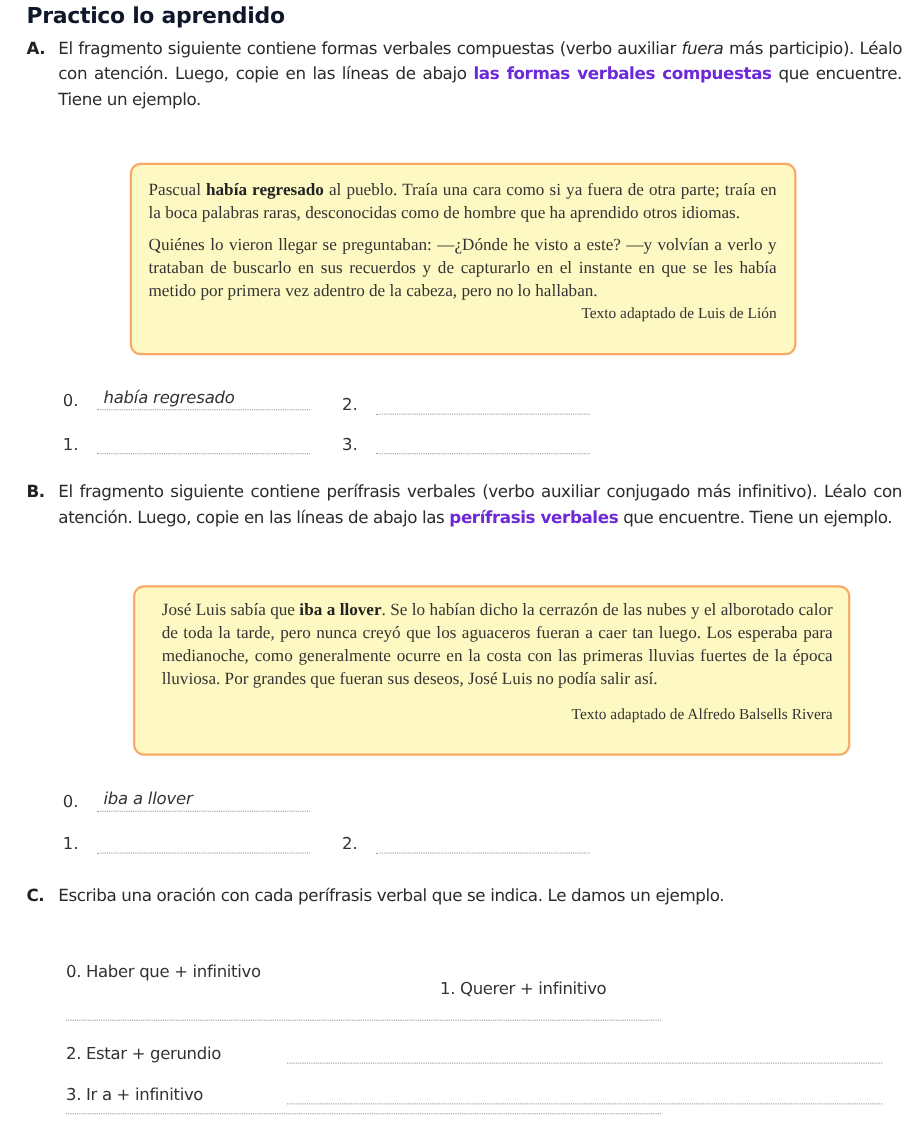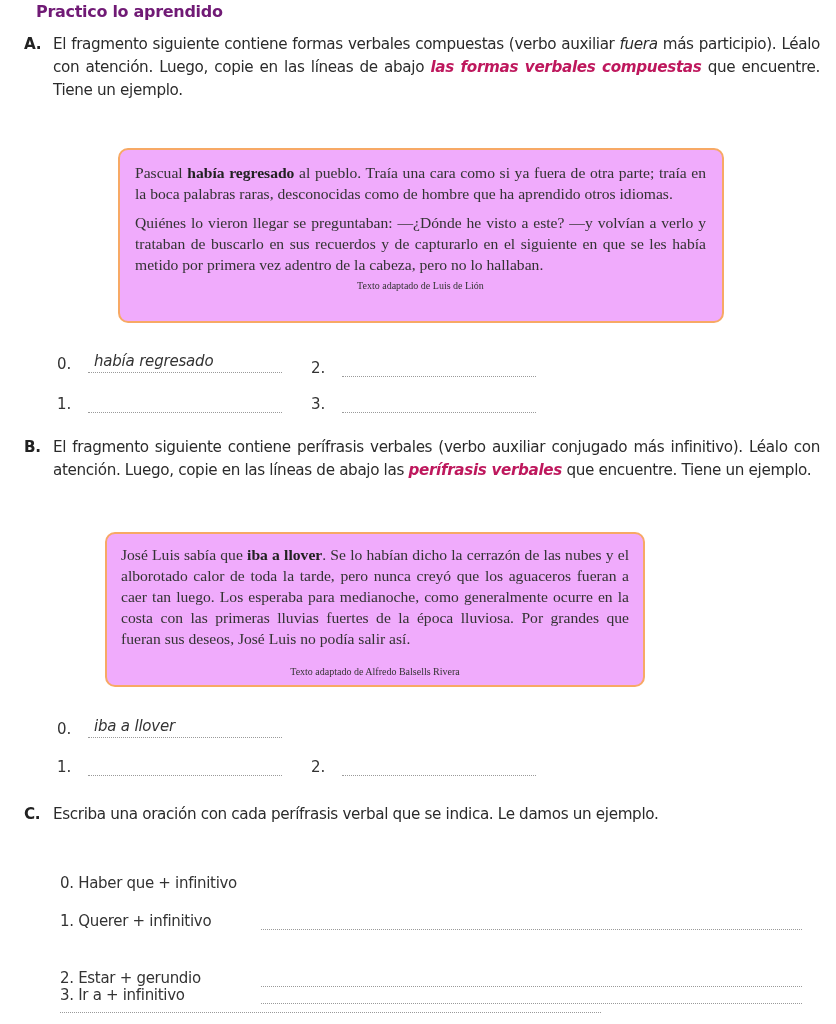--- a/index.html
+++ b/index.html
@@ -1,44 +1,44 @@
 <!DOCTYPE html>
 <html><head>
 <meta charset="utf-8">
 <style>
   * { box-sizing: border-box; margin: 0; padding: 0; }
   html, body { width: 836px; height: 1024px; background: #ffffff; overflow: hidden; }
   body { position: relative; font-family: "DejaVu Sans", "Liberation Sans", sans-serif; color: #2b2b2b; }
 
   .page-title {
-    position: absolute; left: 36px; top: 2px;
+    position: absolute; left: 24px; top: 2px;
     font-family: "DejaVu Sans", sans-serif; font-weight: bold;
-    font-size: 16px; color: #701a75; letter-spacing: -0.3px;
+    font-size: 20px; color: #0f172a; letter-spacing: -0.3px;
   }
 
   .instruction {
     position: absolute; left: 24px; width: 796px;
     font-size: 15.2px; line-height: 23px; color: #2b2b2b;
     font-family: "DejaVu Sans", sans-serif; letter-spacing: -0.35px;
     text-align: justify;
   }
   .instruction .letter { position: absolute; left: 0; top: 0; font-weight: bold; color: #222; }
   .instruction .body { display: block; padding-left: 29px; }
-  .instruction b { font-weight: bold; color: #be185d; font-style: italic; }
+  .instruction b { font-weight: bold; color: #6d28d9; }
   .instruction i { font-style: italic; }
 
   .fragment-box {
     position: absolute; border: 2px solid #f7a965; border-radius: 10px;
-    background: #f0abfc;
+    background: #fef9c3;
     font-family: "Liberation Serif", "DejaVu Serif", serif;
     font-size: 15.6px; line-height: 21px; color: #333; text-align: justify;
   }
   .fragment-box p { margin: 0; }
   .fragment-box b { font-weight: bold; color: #222; }
-  .fragment-box .source { text-align: center; font-size: 10px; }
+  .fragment-box .source { text-align: right; font-size: 14px; }
 
   .answer-item {
     position: absolute; display: flex; align-items: flex-end;
     font-family: "DejaVu Sans", sans-serif; font-size: 15px; color: #333;
   }
   .answer-item .num { width: 31px; }
   .answer-item .line {
     border-bottom: 1px dotted #9a9a9a; height: 20px; position: relative;
   }
   .answer-item .line span {
@@ -61,21 +61,21 @@
 
 <div class="page-title">Practico lo aprendido</div>
 
 <div class="instruction" style="top:33px;">
   <span class="letter">A.</span>
   <span class="body"><span>El fragmento siguiente contiene formas verbales compuestas (verbo auxiliar </span><i>fuera</i><span> más participio). Léalo con atención. Luego, copie en las líneas de abajo </span><b>las formas verbales compuestas</b><span> que encuentre. Tiene un ejemplo.</span></span>
 </div>
 
 <div class="fragment-box" style="left:118px; top:148px; width:606px; height:175px; padding:12px 16px 0 15px;">
   <p><span>Pascual </span><b>había regresado</b><span> al pueblo. Traía una cara como si ya fuera de otra parte; traía en la boca palabras raras, desconocidas como de hombre que ha aprendido otros idiomas.</span></p>
-  <p style="margin-top:8px;">Quiénes lo vieron llegar se preguntaban: —¿Dónde he visto a este? —y volvían a verlo y trataban de buscarlo en sus recuerdos y de capturarlo en el siguiente en que se les había metido por primera vez adentro de la cabeza, pero no lo hallaban.</p>
+  <p style="margin-top:8px;">Quiénes lo vieron llegar se preguntaban: —¿Dónde he visto a este? —y volvían a verlo y trataban de buscarlo en sus recuerdos y de capturarlo en el instante en que se les había metido por primera vez adentro de la cabeza, pero no lo hallaban.</p>
   <p class="source">Texto adaptado de Luis de Lión</p>
 </div>
 
 <div class="answer-item" style="left:57px; top:353px;">
   <span class="num">0.</span>
   <span class="line" style="width:194px;">
       <span>había regresado</span>
     </span>
 </div>
 <div class="answer-item" style="left:57px; top:393px;">
@@ -95,21 +95,21 @@
   <span class="line" style="width:194px;">
       <span></span>
     </span>
 </div>
 
 <div class="instruction" style="top:436px;">
   <span class="letter">B.</span>
   <span class="body"><span>El fragmento siguiente contiene perífrasis verbales (verbo auxiliar conjugado más infinitivo). Léalo con atención. Luego, copie en las líneas de abajo las </span><b>perífrasis verbales</b><span> que encuentre. Tiene un ejemplo.</span></span>
 </div>
 
-<div class="fragment-box" style="left:105px; top:532px; width:540px; height:155px; padding:10px 14px 0 14px;">
+<div class="fragment-box" style="left:121px; top:532px; width:652px; height:155px; padding:10px 14px 0 24px;">
   <p><span>José Luis sabía que </span><b>iba a llover</b><span>. Se lo habían dicho la cerrazón de las nubes y el alborotado calor de toda la tarde, pero nunca creyó que los aguaceros fueran a caer tan luego. Los esperaba para medianoche, como generalmente ocurre en la costa con las primeras lluvias fuertes de la época lluviosa. Por grandes que fueran sus deseos, José Luis no podía salir así.</span></p>
   <p class="source" style="margin-top:12px;">Texto adaptado de Alfredo Balsells Rivera</p>
 </div>
 
 <div class="answer-item" style="left:57px; top:718px;">
   <span class="num">0.</span>
   <span class="line" style="width:194px;">
       <span>iba a llover</span>
     </span>
 </div>
@@ -127,27 +127,27 @@
 </div>
 
 <div class="instruction" style="top:803px;">
   <span class="letter">C.</span>
   <span class="body">Escriba una oración con cada perífrasis verbal que se indica. Le damos un ejemplo.</span>
 </div>
 
 <div class="c-item" style="top:844px;">
   <span class="label">0.  Haber que + infinitivo</span>
 </div>
-<div class="c-item" style="top:882px;">
+<div class="c-item" style="top:860px;flex-direction:column;">
   <span class="label">1.  Querer + infinitivo</span>
   <span class="line">
       <span></span>
     </span>
 </div>
-<div class="c-item" style="top:939px;align-items:flex-end;">
+<div class="c-item" style="top:919px;align-items:flex-end;">
   <span class="label">2.  Estar + gerundio</span>
   <span class="line">
       <span></span>
     </span>
 </div>
 <div class="c-item" style="top:956px;align-items:flex-end;">
   <span class="label">3.  Ir a + infinitivo</span>
   <span class="line">
       <span></span>
     </span>

